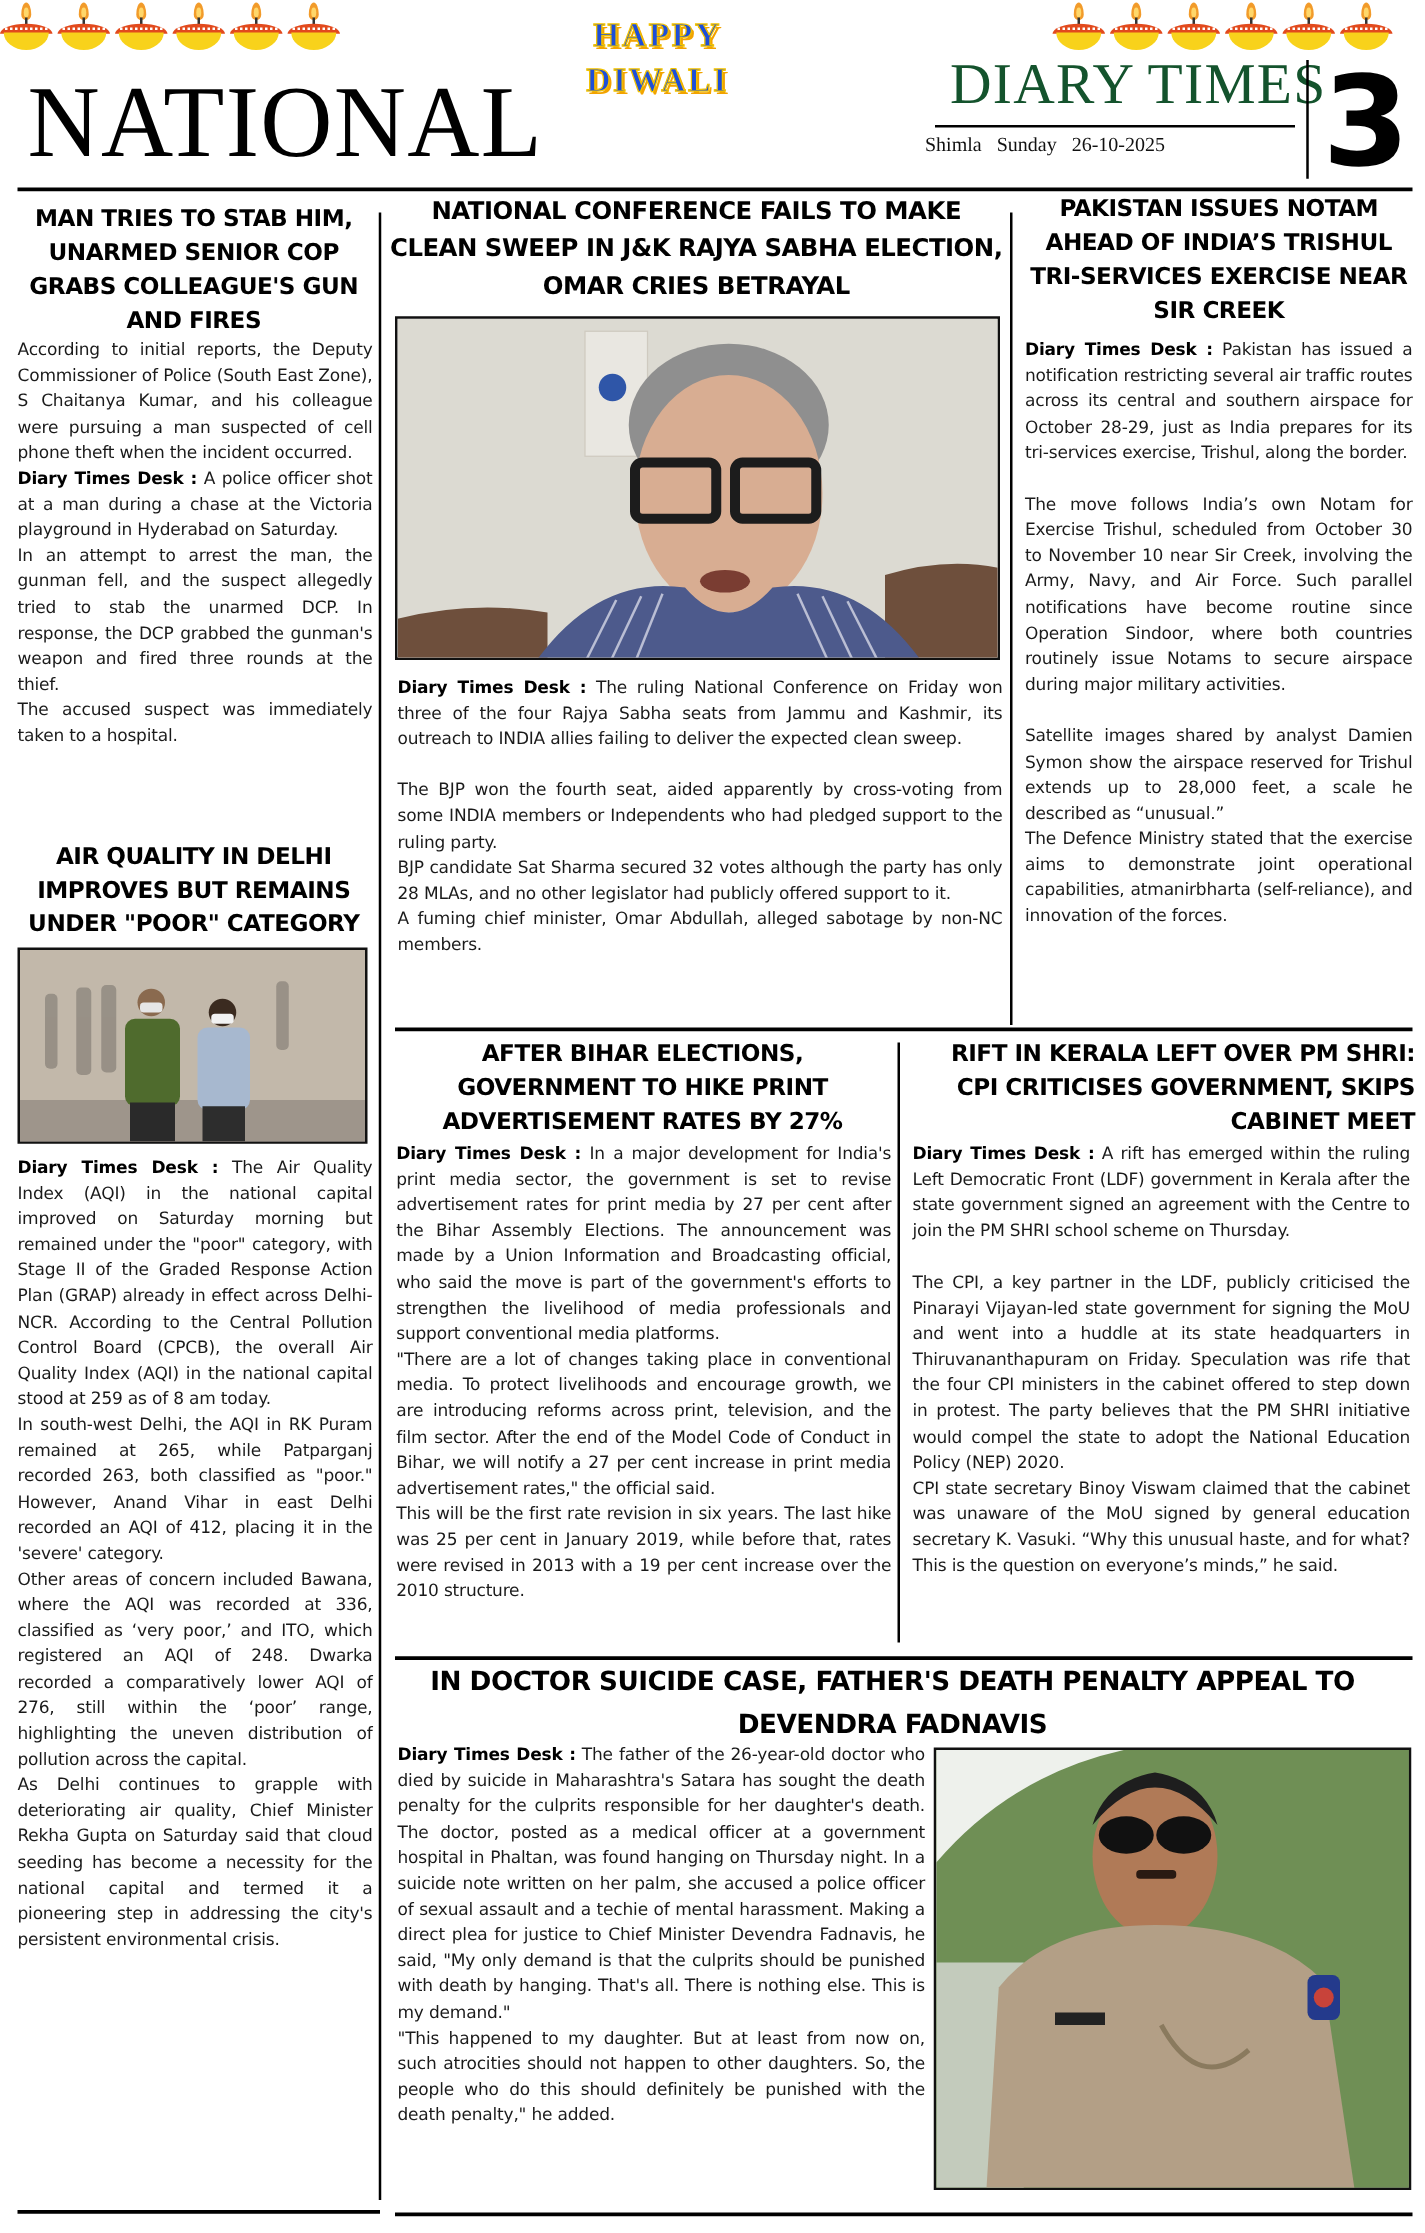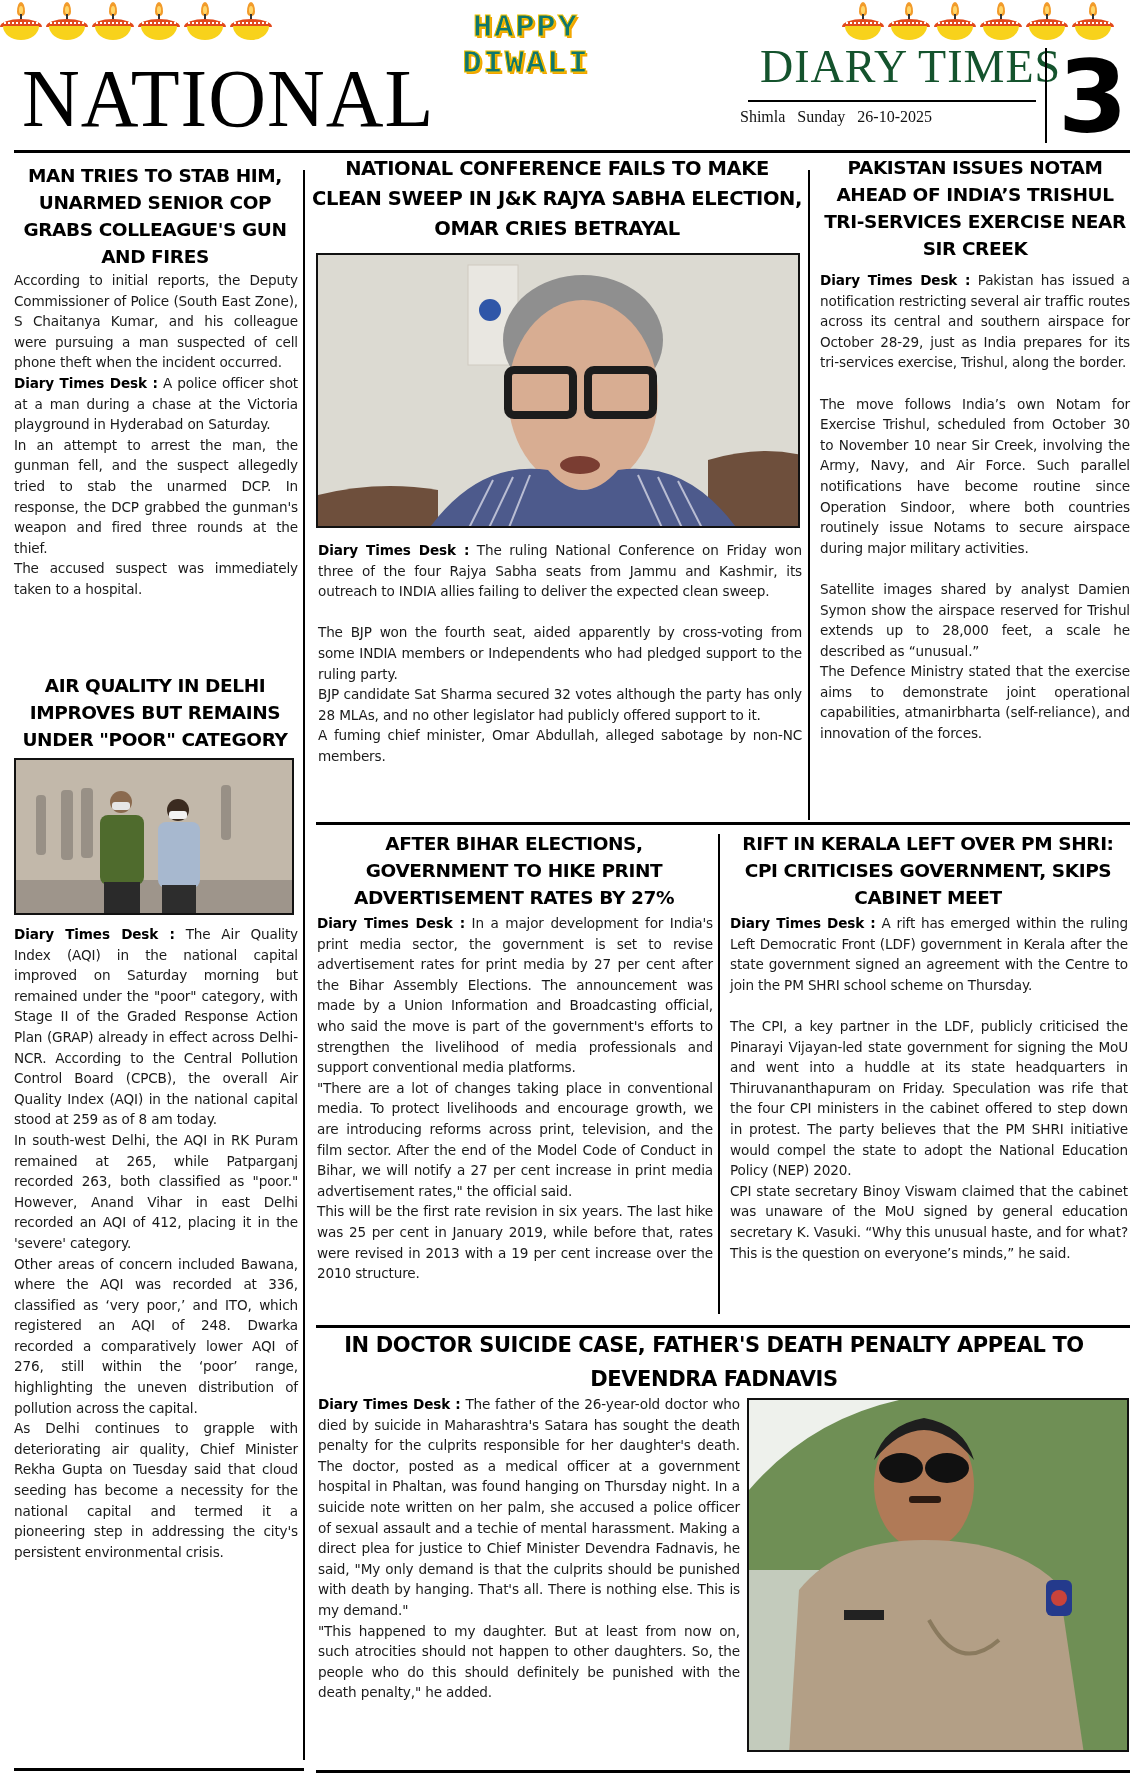--- a/index.html
+++ b/index.html
@@ -11,21 +11,21 @@
   .lamp { width: 42px; height: 38px; position: relative; }
   .lamp .flame { position: absolute; left: 17px; top: 0; width: 8px; height: 14px; background: #f29b2a; border-radius: 50% 50% 50% 50% / 70% 70% 30% 30%; }
   .lamp .flame::after { content:""; position:absolute; left:2px; top:4px; width:4px; height:8px; background:#ffd76a; border-radius:50%; }
   .lamp .wick { position: absolute; left: 20px; top: 12px; width: 2px; height: 6px; background: #333; }
   .lamp .rim { position: absolute; left: 0; top: 17px; width: 42px; height: 8px; background: #e24a1d; border-radius: 50% 50% 0 0 / 100% 100% 0 0; }
   .lamp .rim::after { content:""; position:absolute; left:4px; right:4px; top:3px; height:2px; border-top: 2px dotted #fff; }
   .lamp .bowl { position: absolute; left: 3px; top: 24px; width: 36px; height: 14px; background: #f8d21b; border-radius: 0 0 50% 50% / 0 0 100% 100%; }
 
   .masthead-national { position: absolute; left: 22px; top: 58px; font-family: "Liberation Serif", serif; font-size: 80px; line-height: 1; letter-spacing: 1px; color: #000; transform: scaleY(1.02); }
 
-  .diwali { position: absolute; left: 456px; top: 10px; width: 140px; text-align: center; font-family: Liberation Mono, monospace; font-weight: bold; font-size: 32px; line-height: 36px; color: #0f766e; -webkit-text-stroke: 1px #f2c200; text-shadow: 2px 2px 0 #f2a300; letter-spacing: 2px; }
+  .diwali { position: absolute; left: 456px; top: 10px; width: 140px; text-align: center; font-family: Liberation Serif, serif; font-weight: bold; font-size: 27px; line-height: 36px; color: #1d4ed8; -webkit-text-stroke: 1px #f2c200; text-shadow: 2px 2px 0 #f2a300; letter-spacing: 2px; }
 
   .dt-title { position: absolute; left: 760px; top: 44px; font-family: "Liberation Serif", serif; font-size: 46px; line-height: 1; color: #14532d; letter-spacing: 1px; }
   .dt-rule { position: absolute; left: 748px; top: 100px; width: 288px; height: 2px; background: #000; }
   .dt-dateline { position: absolute; left: 740px; top: 108px; font-family: "Liberation Serif", serif; font-size: 16px; color: #111; word-spacing: 8px; }
   .dt-vline { position: absolute; left: 1045px; top: 48px; width: 2px; height: 95px; background: #000; }
   .page-num { position: absolute; left: 1058px; top: 48px; font-family: "DejaVu Sans", sans-serif; font-weight: bold; font-size: 100px; line-height: 1; color: #000; }
 
   
   .hrule { position: absolute; height: 3px; background: #000; }
   .vrule { position: absolute; width: 2px; background: #000; }
@@ -176,21 +176,21 @@
       <circle cx="162" cy="50" r="11" fill="#3b2b20"></circle>
       <rect x="153" y="51" width="18" height="8" rx="3" fill="#f2f2f2"></rect>
       <rect x="142" y="62" width="42" height="66" rx="8" fill="#a7b8cf"></rect>
       <rect x="146" y="125" width="34" height="32" fill="#2d2d2d"></rect>
     </svg>
   </div>
   <div class="body" style="left:14px; top:924px; width:284px;">
     <p><span class="byline">Diary Times Desk :</span><span> The Air Quality Index (AQI) in the national capital improved on Saturday morning but remained under the "poor" category, with Stage II of the Graded Response Action Plan (GRAP) already in effect across Delhi-NCR. According to the Central Pollution Control Board (CPCB), the overall Air Quality Index (AQI) in the national capital stood at 259 as of 8 am today.</span></p>
     <p>In south-west Delhi, the AQI in RK Puram remained at 265, while Patparganj recorded 263, both classified as "poor." However, Anand Vihar in east Delhi recorded an AQI of 412, placing it in the 'severe' category.</p>
     <p>Other areas of concern included Bawana, where the AQI was recorded at 336, classified as ‘very poor,’ and ITO, which registered an AQI of 248. Dwarka recorded a comparatively lower AQI of 276, still within the ‘poor’ range, highlighting the uneven distribution of pollution across the capital.</p>
-    <p>As Delhi continues to grapple with deteriorating air quality, Chief Minister Rekha Gupta on Tuesday said that cloud seeding has become a necessity for the national capital and termed it a pioneering step in addressing the city's persistent environmental crisis.</p>
+    <p>As Delhi continues to grapple with deteriorating air quality, Chief Minister Rekha Gupta on Saturday said that cloud seeding has become a necessity for the national capital and termed it a pioneering step in addressing the city's persistent environmental crisis.</p>
   </div>
 </article>
 
 <article>
   <h2 class="headline" style="left:312px; top:154px; width:490px; line-height:30px; font-size:19.5px;">NATIONAL CONFERENCE FAILS TO MAKE CLEAN SWEEP IN J&amp;K RAJYA SABHA ELECTION, OMAR CRIES BETRAYAL</h2>
   <div class="photo photo-omar" style="left:316px; top:253px; width:484px; height:275px;" title="Omar Abdullah speaking, wearing glasses and striped shirt">
     <svg width="484" height="275" viewBox="0 0 484 275">
       <rect width="484" height="275" fill="#dcdad2"></rect>
       <rect x="150" y="10" width="50" height="100" fill="#e9e7e1" stroke="#cfcac0"></rect>
       <circle cx="172" cy="55" r="11" fill="#2f56a8"></circle>
@@ -236,21 +236,21 @@
 <article>
   <h2 class="headline" style="left:316px; top:830px; width:396px;">AFTER BIHAR ELECTIONS, GOVERNMENT TO HIKE PRINT ADVERTISEMENT RATES BY 27%</h2>
   <div class="body" style="left:317px; top:913px; width:396px;">
     <p><span class="byline">Diary Times Desk :</span><span> In a major development for India's print media sector, the government is set to revise advertisement rates for print media by 27 per cent after the Bihar Assembly Elections. The announcement was made by a Union Information and Broadcasting official, who said the move is part of the government's efforts to strengthen the livelihood of media professionals and support conventional media platforms.</span></p>
     <p>"There are a lot of changes taking place in conventional media. To protect livelihoods and encourage growth, we are introducing reforms across print, television, and the film sector. After the end of the Model Code of Conduct in Bihar, we will notify a 27 per cent increase in print media advertisement rates," the official said.</p>
     <p>This will be the first rate revision in six years. The last hike was 25 per cent in January 2019, while before that, rates were revised in 2013 with a 19 per cent increase over the 2010 structure.</p>
   </div>
 </article>
 
 <article>
-  <h2 class="headline" style="left:724px; top:830px; width:408px;">RIFT IN KERALA LEFT OVER PM SHRI: CPI CRITICISES GOVERNMENT, SKIPS CABINET MEET</h2>
+  <h2 class="headline" style="left:724px; top:830px; width:408px;text-align:right;">RIFT IN KERALA LEFT OVER PM SHRI: CPI CRITICISES GOVERNMENT, SKIPS CABINET MEET</h2>
   <div class="body" style="left:730px; top:913px; width:398px;">
     <p><span class="byline">Diary Times Desk :</span><span> A rift has emerged within the ruling Left Democratic Front (LDF) government in Kerala after the state government signed an agreement with the Centre to join the PM SHRI school scheme on Thursday.</span></p>
     <p class="gap">The CPI, a key partner in the LDF, publicly criticised the Pinarayi Vijayan-led state government for signing the MoU and went into a huddle at its state headquarters in Thiruvananthapuram on Friday. Speculation was rife that the four CPI ministers in the cabinet offered to step down in protest. The party believes that the PM SHRI initiative would compel the state to adopt the National Education Policy (NEP) 2020.</p>
     <p>CPI state secretary Binoy Viswam claimed that the cabinet was unaware of the MoU signed by general education secretary K. Vasuki. “Why this unusual haste, and for what? This is the question on everyone’s minds,” he said.</p>
   </div>
 </article>
 
 <div class="hrule" style="left:316px; top:1325px; width:814px;"></div>
 
 <article>

